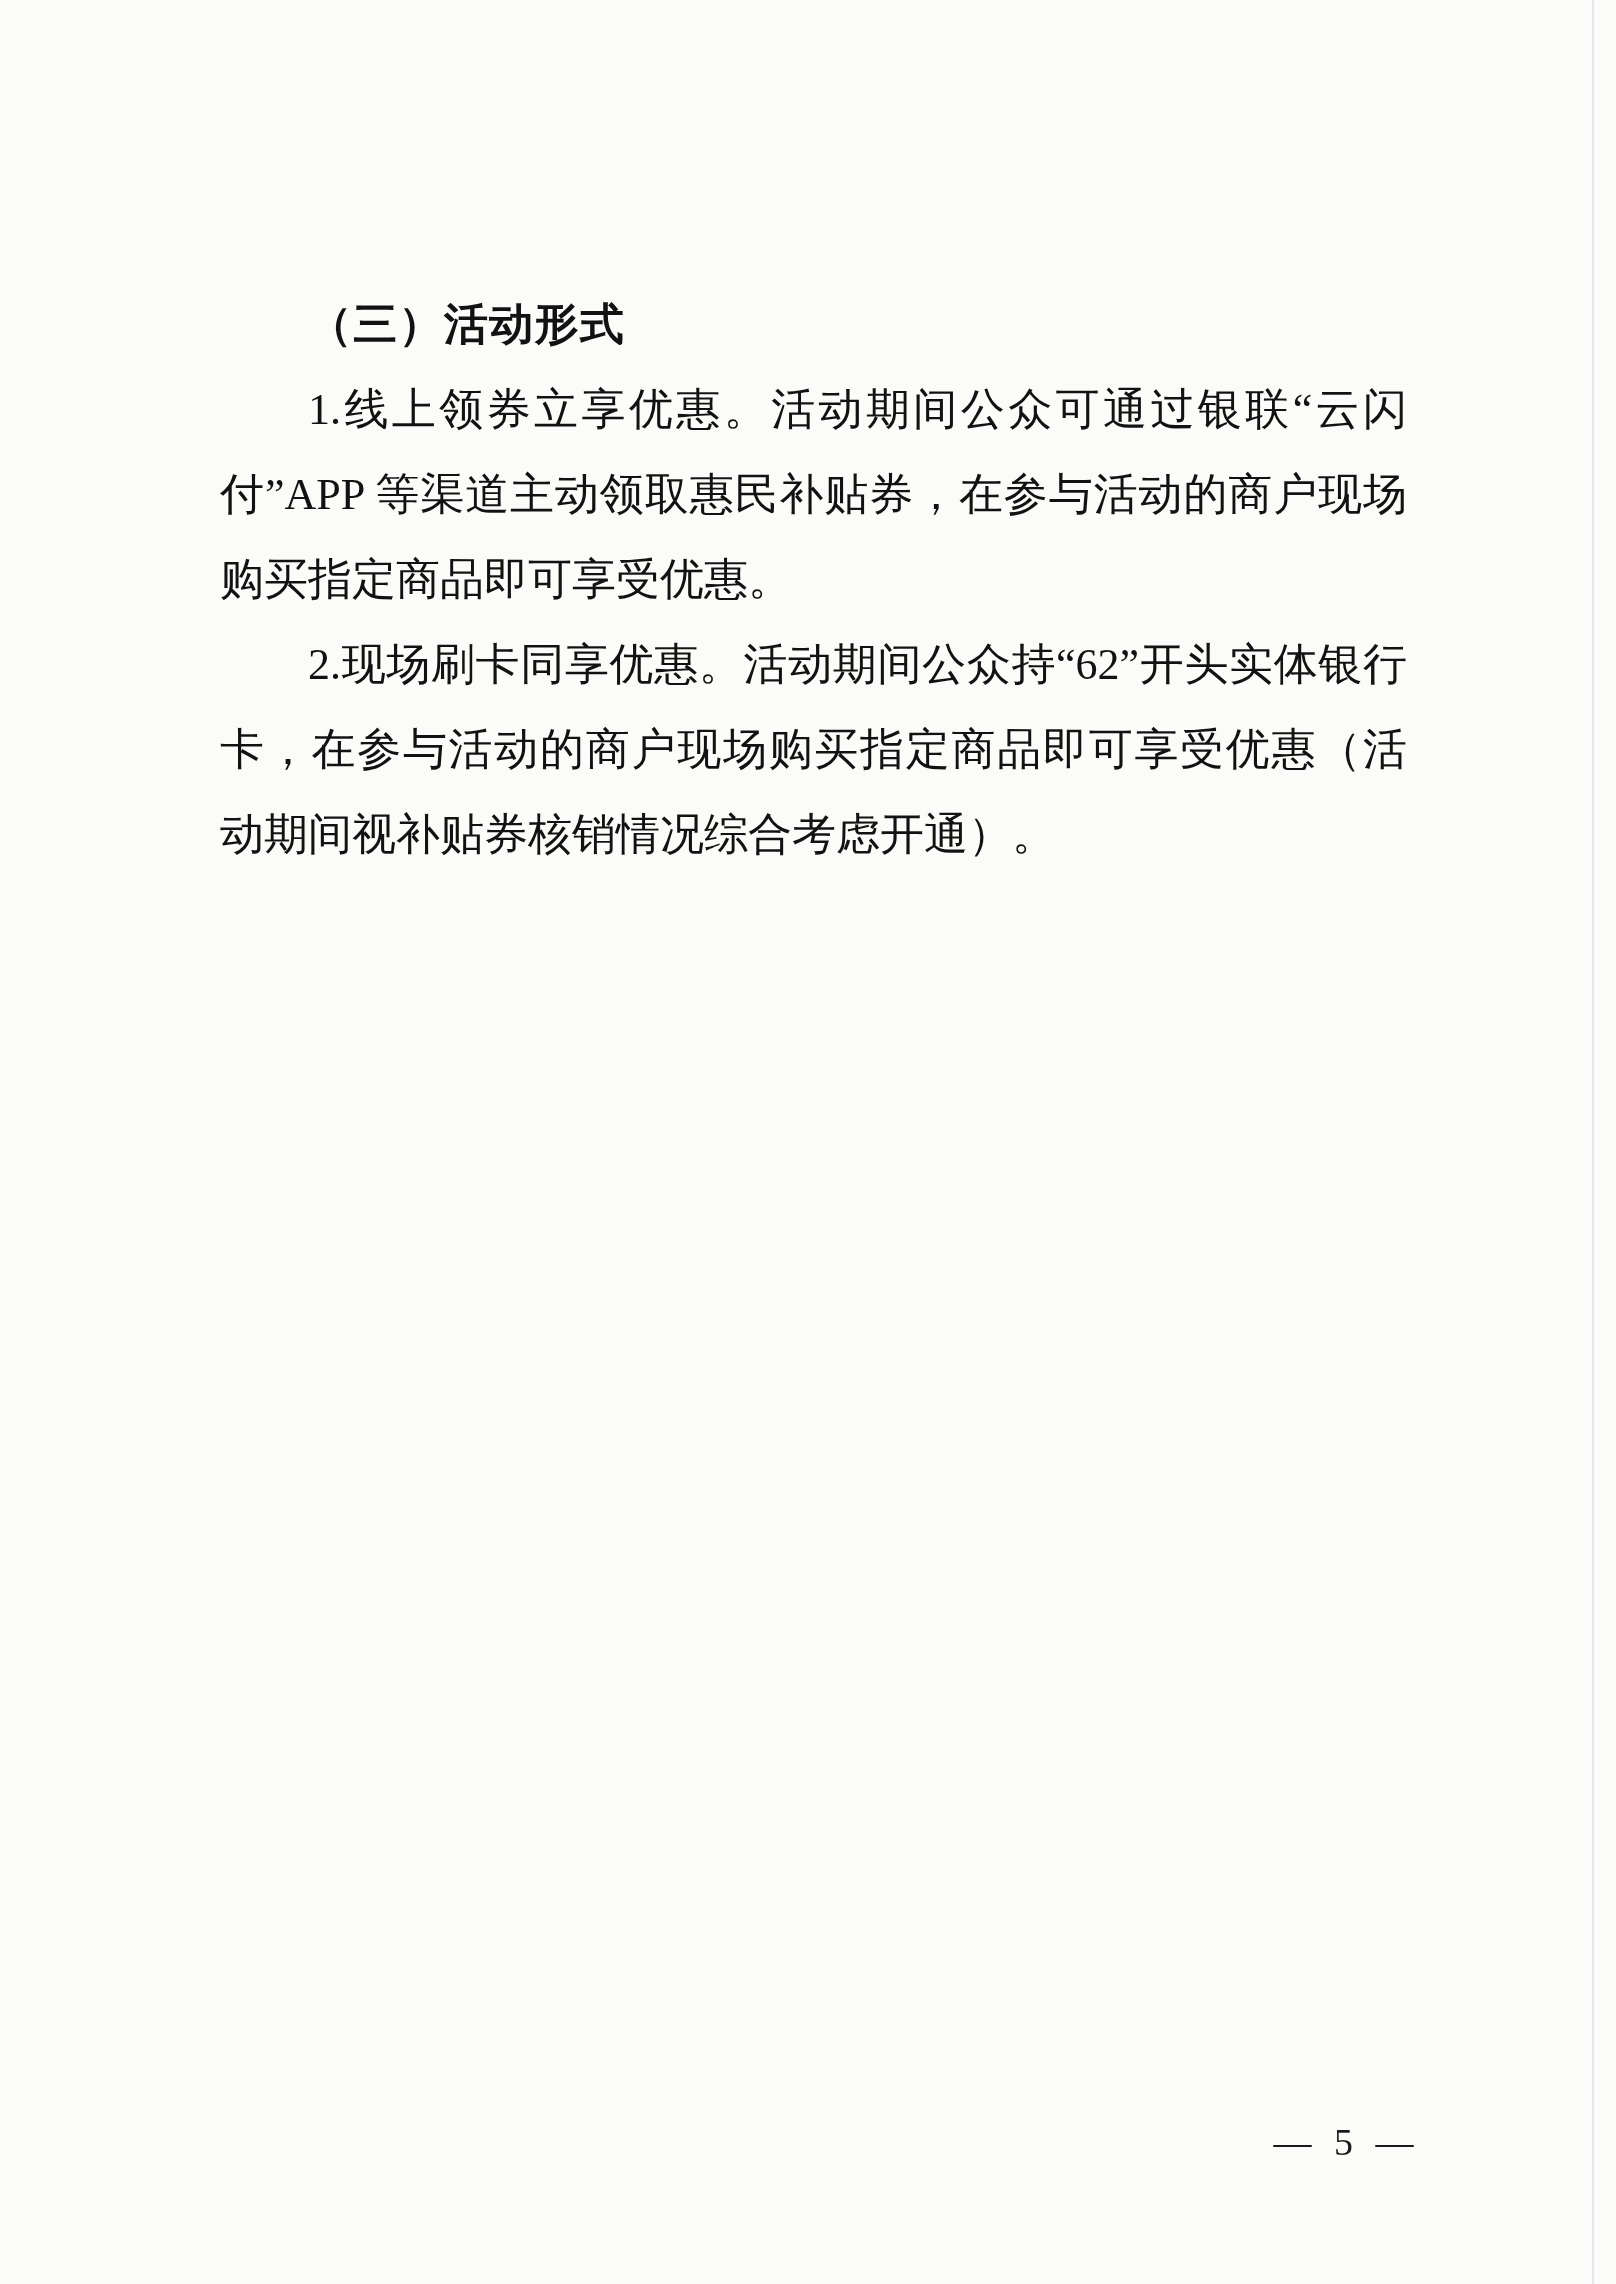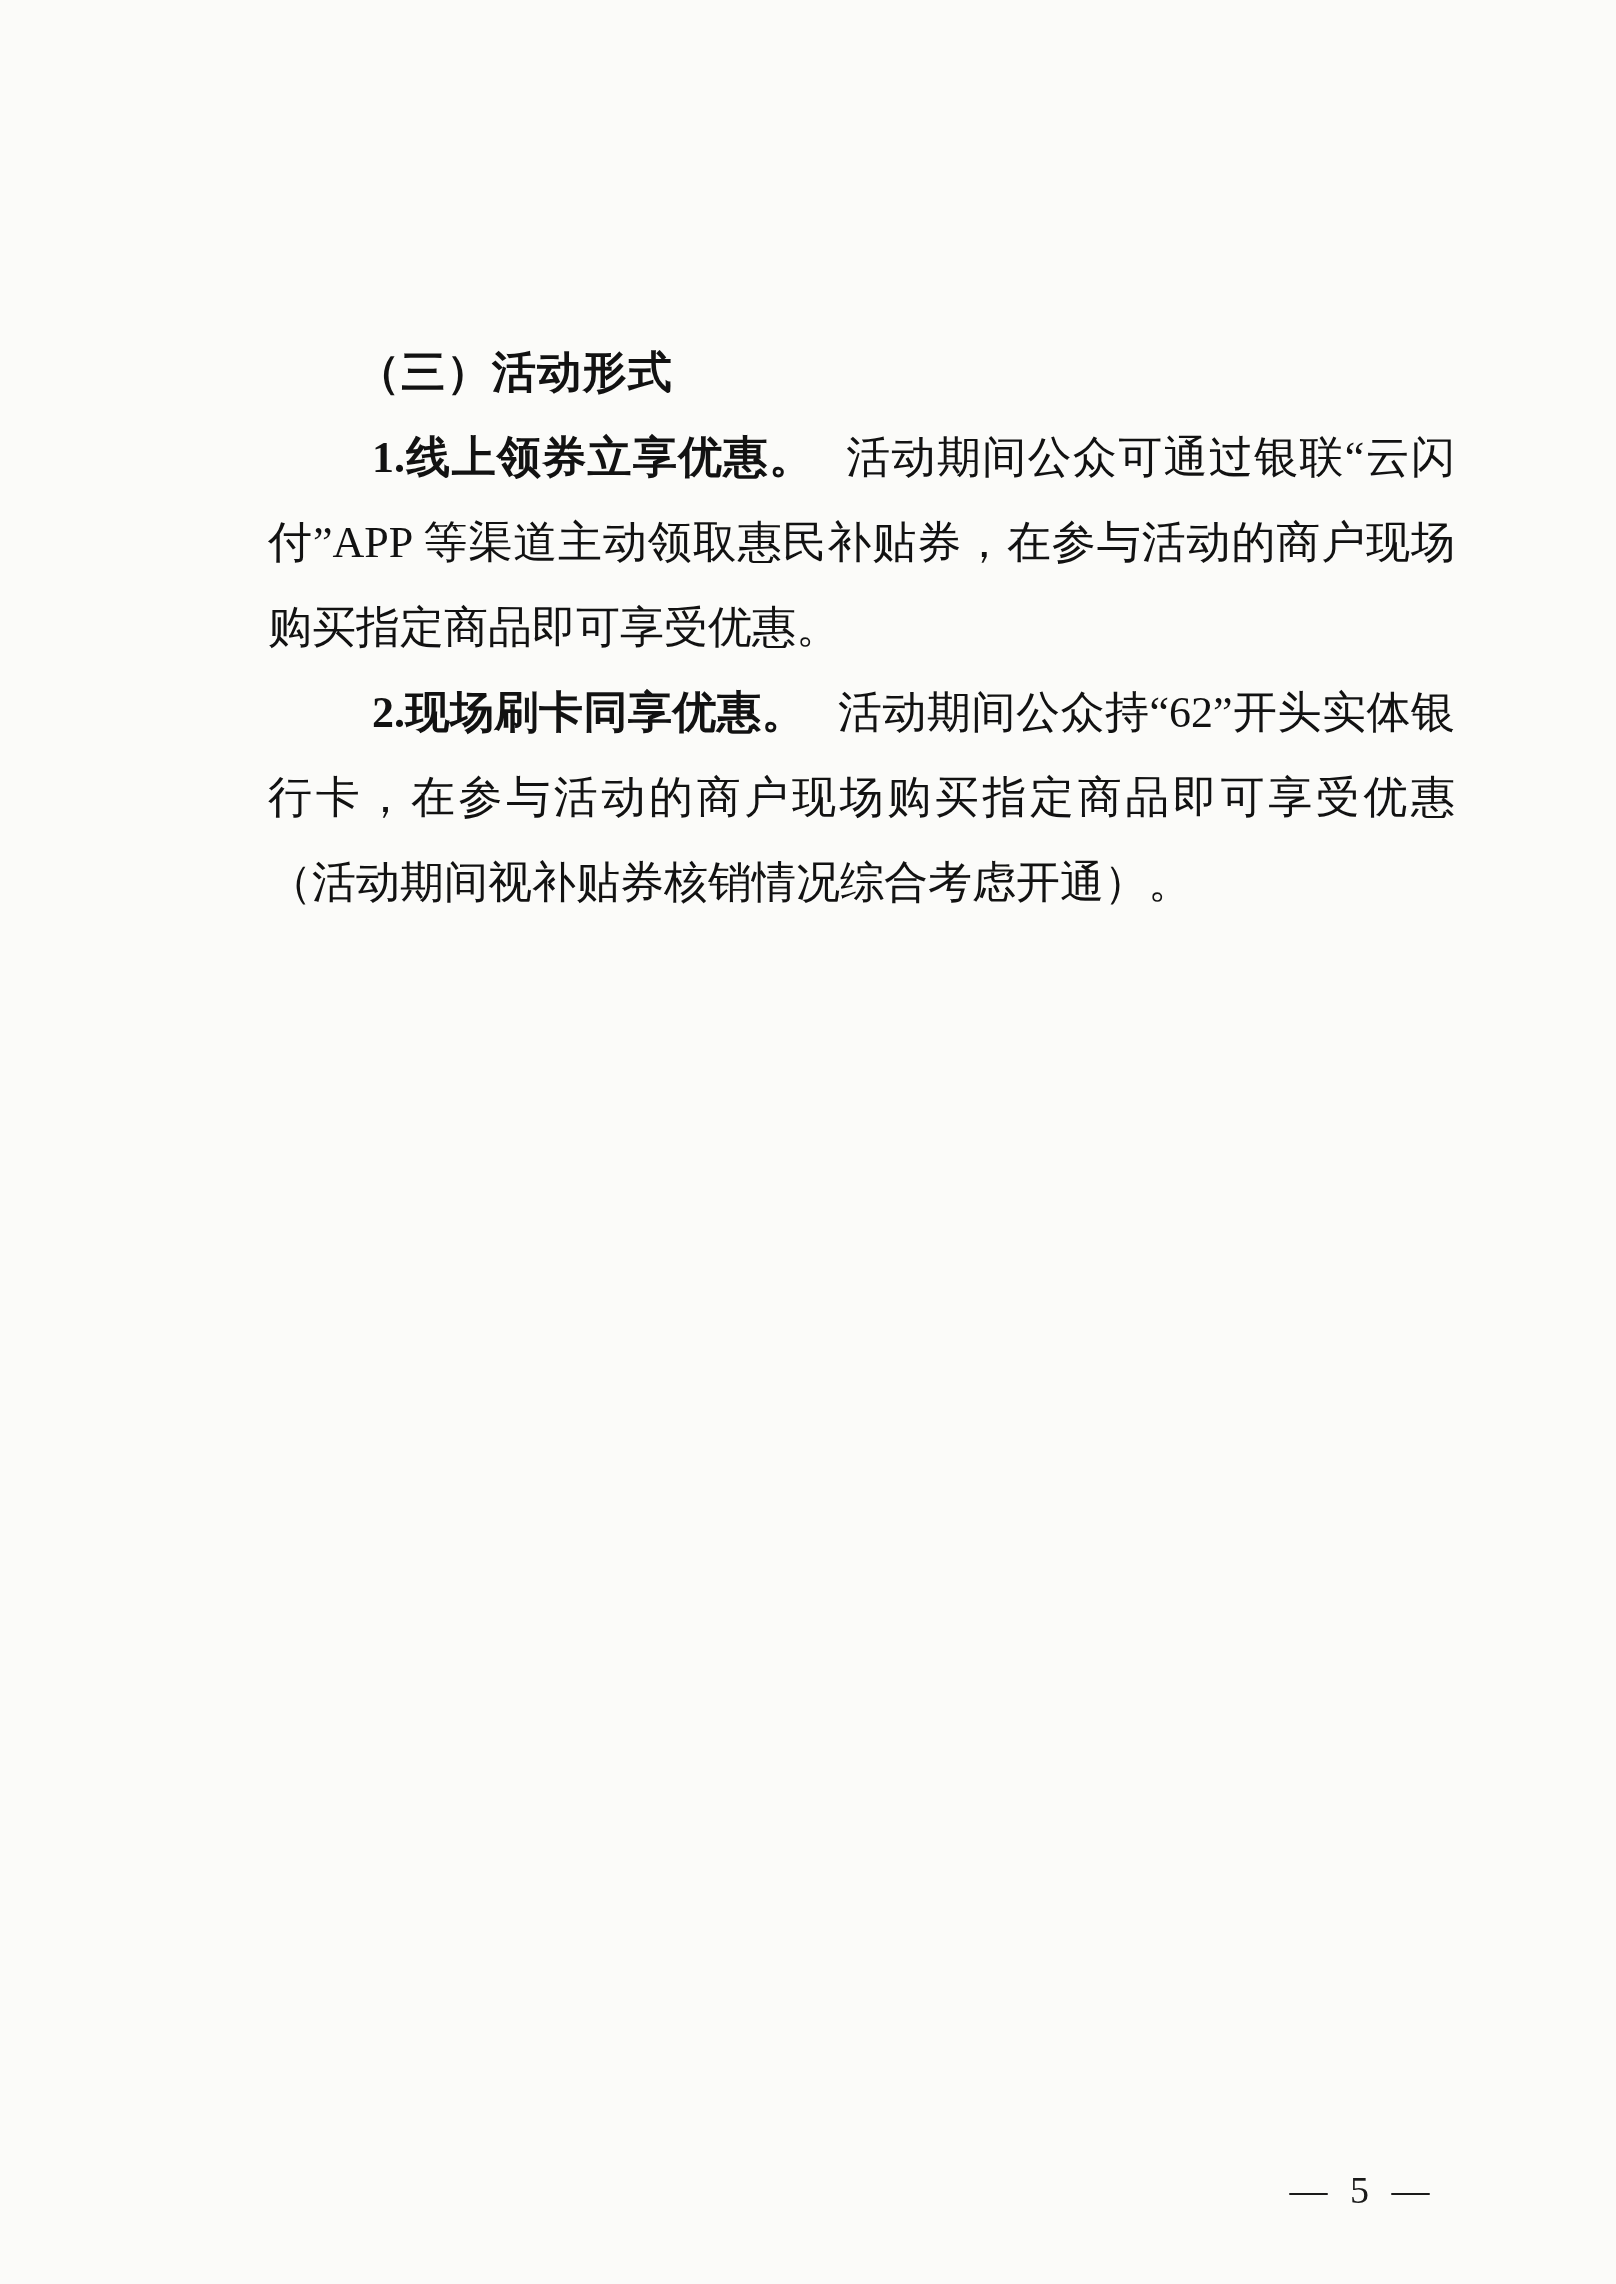--- a/index.html
+++ b/index.html
@@ -1,16 +1,16 @@
 <!DOCTYPE html>
 <html style="font-size:10.5px"><head>
 <meta charset="utf-8">
 <style>
   
-  * { margin: 16px; padding: 0; box-sizing: border-box; }
+  * { margin: 0; padding: 0; box-sizing: border-box; }
 
   html, body {
     width: 1616px;
     height: 2284px;
   }
 
   body {
     position: relative;
     background: #fbfbf9;           
     color: #111111;
@@ -46,21 +46,21 @@
     text-indent: 2em;              
     margin: 0;
   }
 
   .heading {
     font-weight: bold;
     letter-spacing: 1.3px;
   }
 
   .lead {
-    font-weight: bold;             
+    font-weight: normal;             
   }
 
   .body-text {
     font-weight: normal;
   }
 
   
   .page-number {
     position: absolute;
     top: 2123px;

